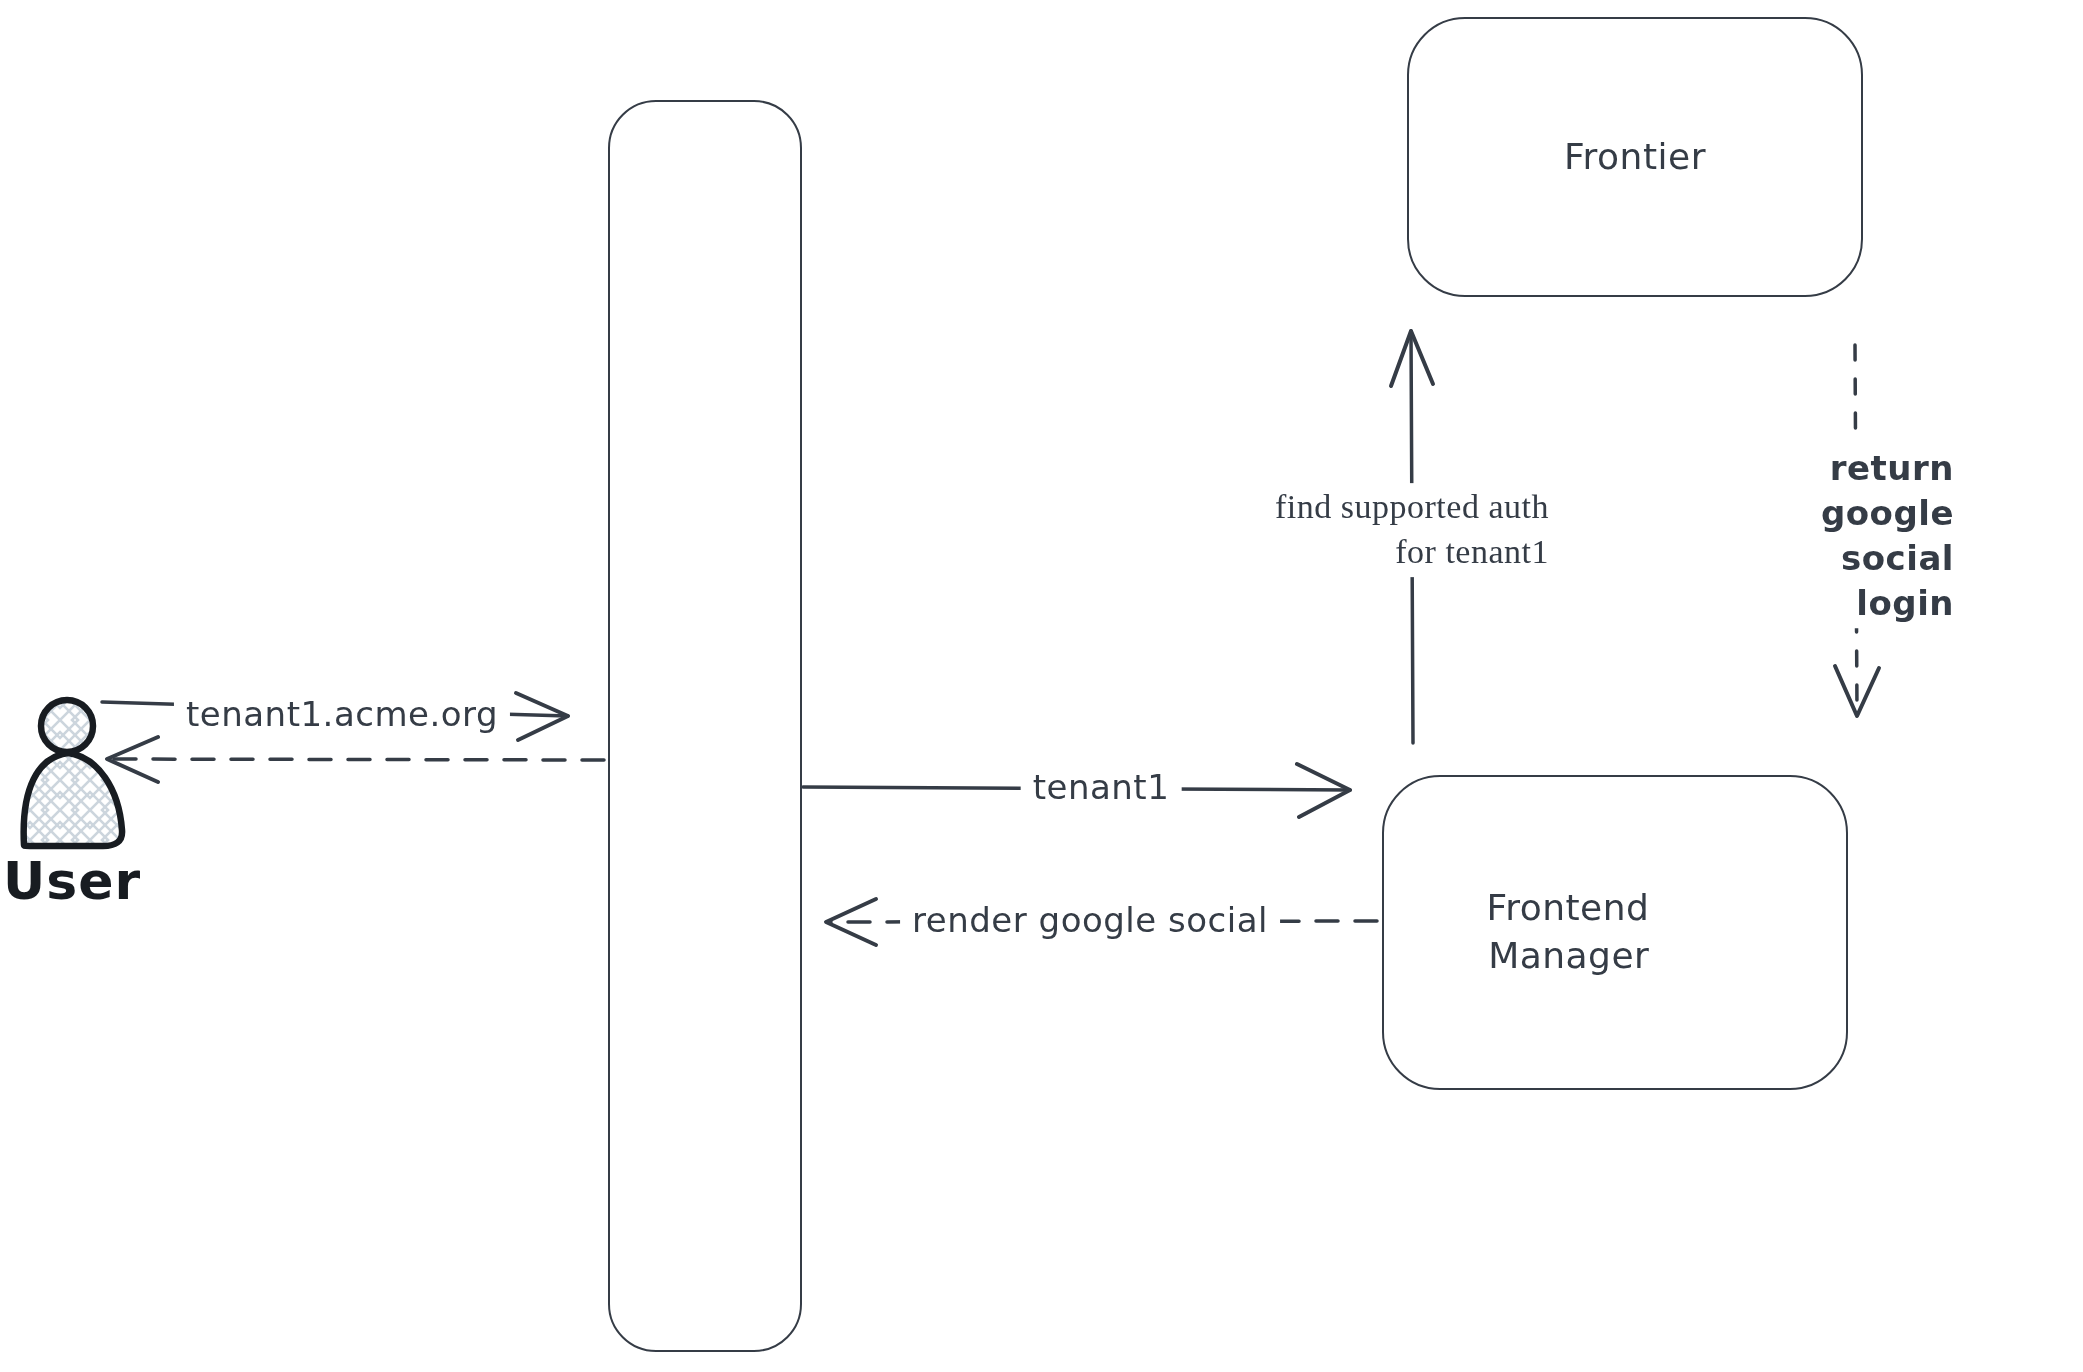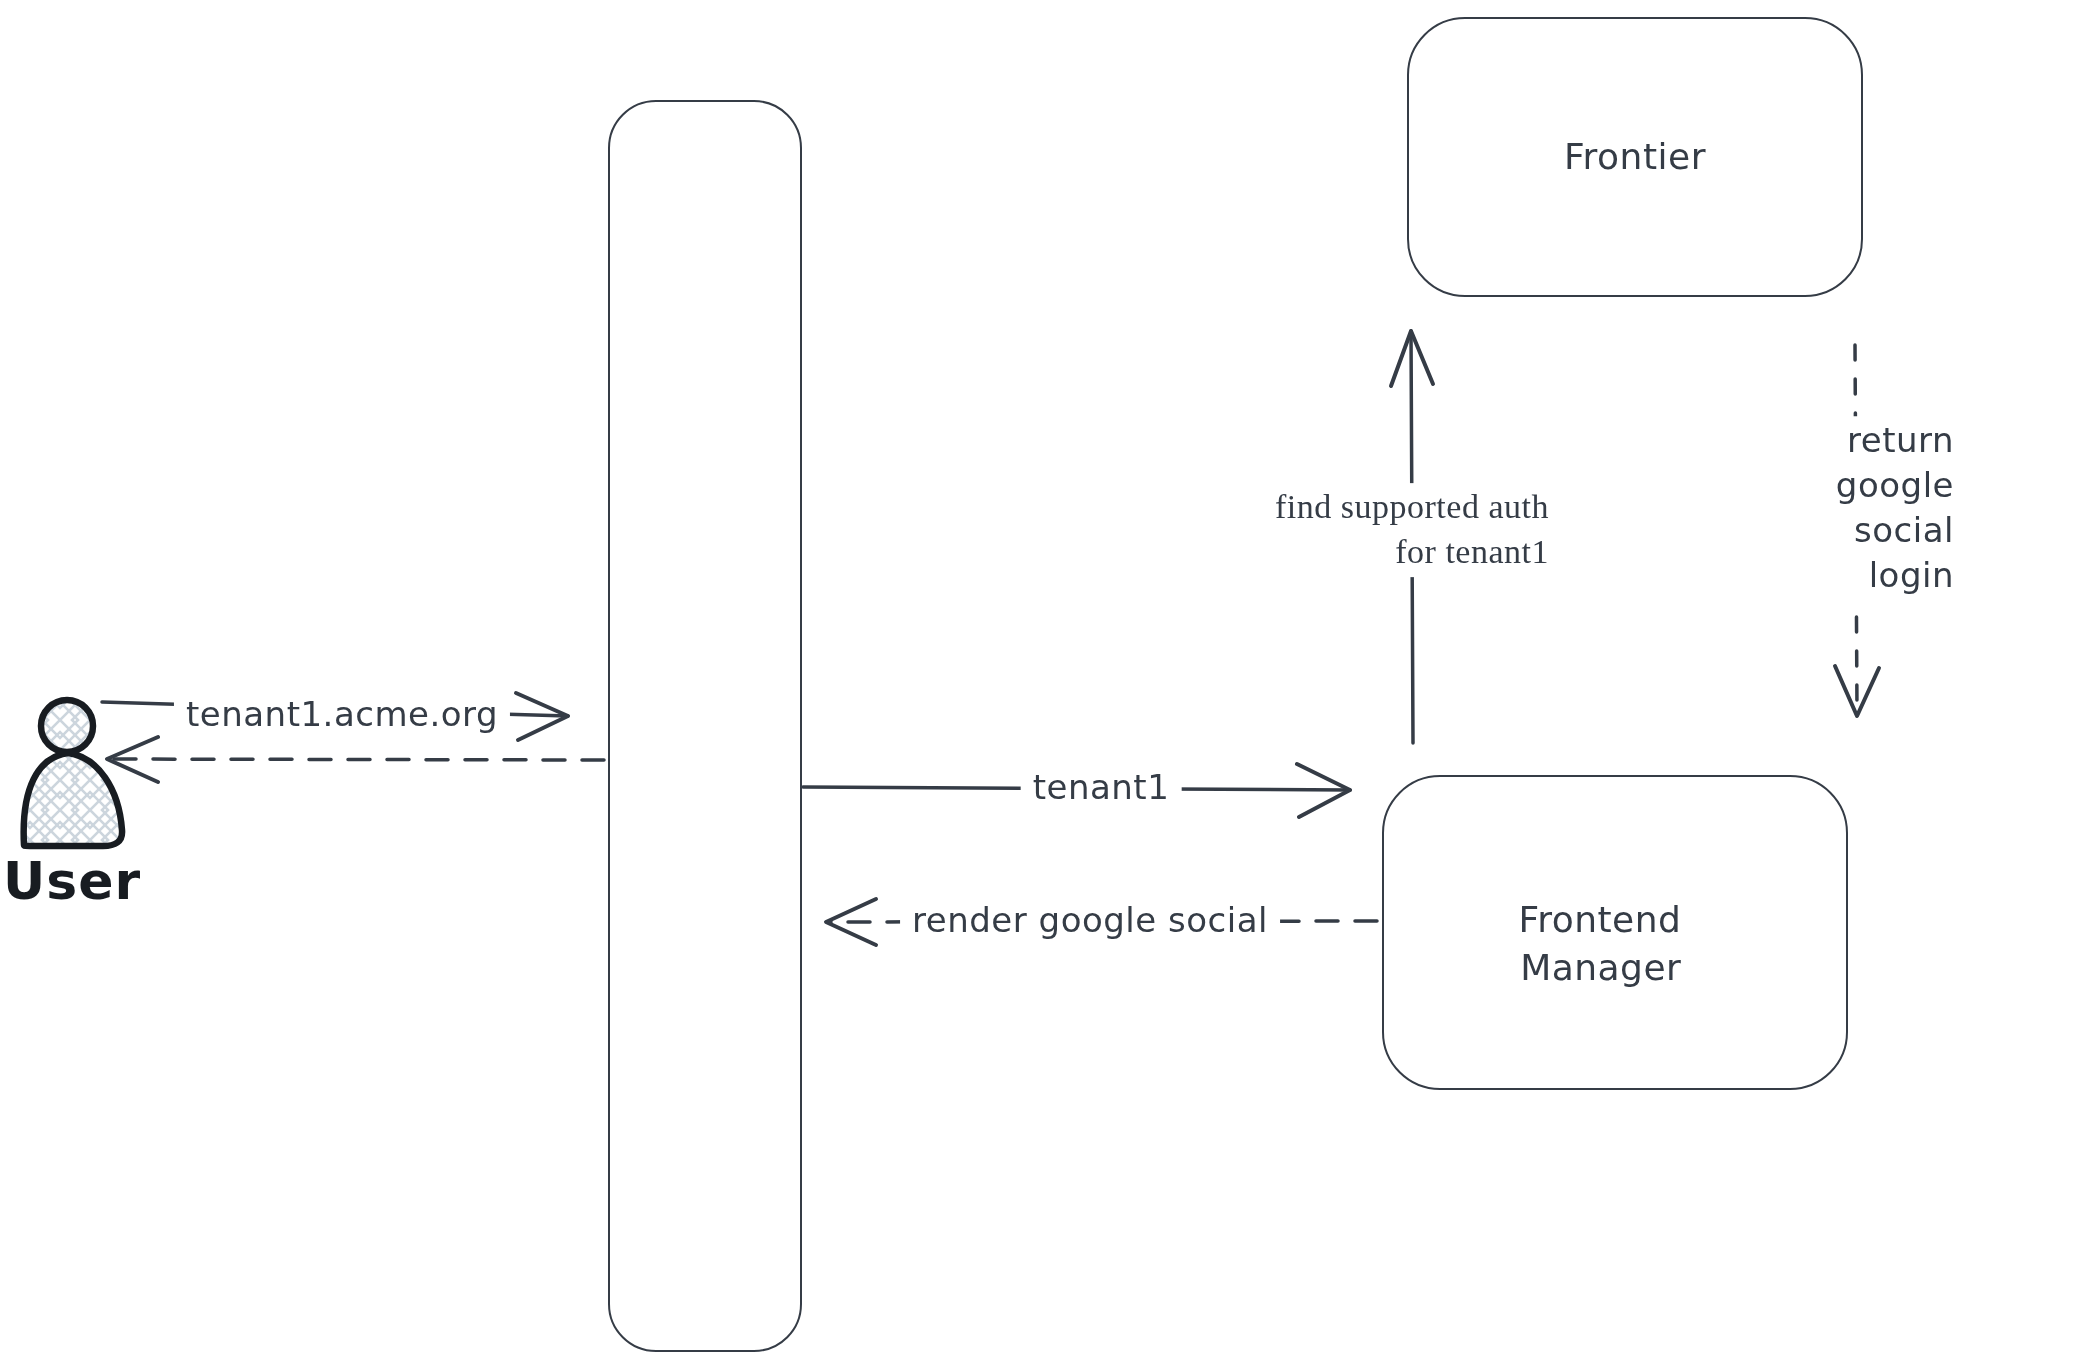--- a/index.html
+++ b/index.html
@@ -127,26 +127,26 @@
       <path class="edge-line dashed-v" d="M1855,345 L1857,712"></path>
       <path class="edge-head" d="M1835,666 L1857,716 L1879,668"></path>
     </g>
   </svg>
 
   <div class="node lb" style="left:608px;top:100px;width:194px;height:1252px;"></div>
   <div class="node rounded" style="left:1407px;top:17px;width:456px;height:280px;"></div>
   <div class="node rounded" style="left:1382px;top:775px;width:466px;height:315px;"></div>
 
   <div class="label node-title" style="left:1635px;top:157px;">Frontier</div>
-  <div class="label node-title" style="left:1600px;top:932px;margin-top:12px;">Frontend
+  <div class="label node-title" style="left:1568px;top:932px;">Frontend
 Manager</div>
 
   <div class="label actor-label" style="left:72px;top:881px;">User</div>
 
   <div class="label edge-label" style="left:342px;top:714px;">tenant1.acme.org</div>
   <div class="label edge-label" style="left:1101px;top:787px;">tenant1</div>
   <div class="label edge-label" style="left:1090px;top:920px;">render google social</div>
   <div class="label edge-label" style="left:1412px;top:530px;font-family:Liberation Serif, serif;">find supported auth
 for tenant1</div>
-  <div class="label edge-label" style="left:1849px;top:508px;">return google social
+  <div class="label edge-label" style="left:1849px;top:536px;font-weight:bold;">return google social
 login</div>
 
 </div>
 
 </body></html>

